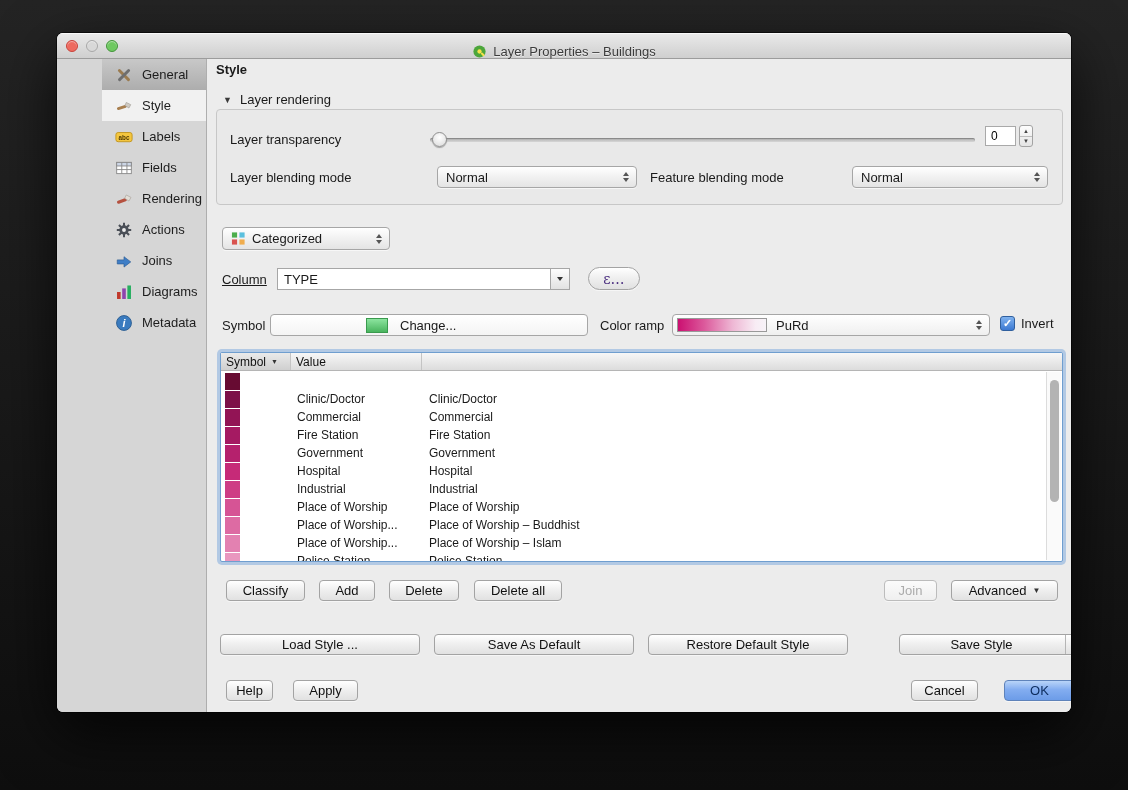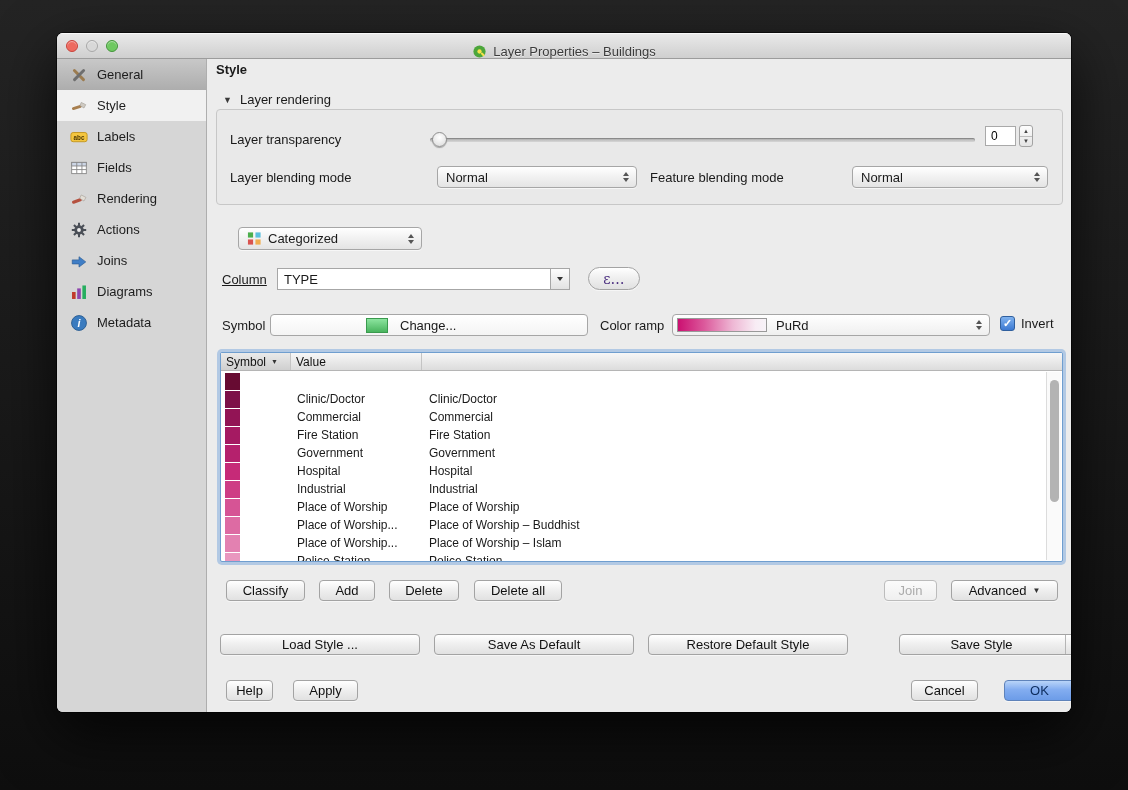--- a/index.html
+++ b/index.html
@@ -29,21 +29,21 @@
   .light.yellow{ background:#d8d8d8; border:1px solid #a8a8a8; }
   .light.green { background:#6fc961; border:1px solid #44953b; }
   .title-wrap { position:absolute; left:0; right:0; top:0; height:26px;
     display:flex; align-items:flex-end; justify-content:center; gap:6px; }
   .title-text { font-size:13px; color:#3c3c3c; text-shadow:0 1px 0 rgba(255,255,255,.6); }
   .qgis-icon { width:15px; height:15px; display:inline-block; }
   .qgis-icon svg { width:100%; height:100%; }
   
   .sidebar {
     position:absolute; left:0; top:26px; bottom:0; width:150px;
-    background:#d6d6d6; border-right:1px solid #aeaeae;
+    background:#d6d6d6; border-right:1px solid #aeaeae;padding-left:45px;
   }
   .side-item {
     height:31px; display:flex; align-items:center; gap:9px; padding-left:13px;
     font-size:13px; color:#1d1d1d; cursor:default;
   }
   .side-item:first-of-type { background:linear-gradient(#c8c8c8,#adadad); }
   .side-item.selected { background:#f1f1f1; }
   .side-icon { width:18px; height:18px; flex:0 0 18px; }
   .side-icon svg { width:100%; height:100%; }
   
@@ -295,21 +295,21 @@
     </div>
     <span class="lbl g-abs" style="left:443px; top:111px;">Feature blending mode</span>
     <div class="popup" style="left:645px; top:107px; width:196px;">
       <span class="popup-text">Normal</span>
       <span class="popup-arrows">
           <span class="tri-up"></span>
           <span class="tri-dn"></span>
         </span>
     </div>
 
-    <div class="popup" style="left:15px; top:168px; width:184px; height:23px;margin-left:16px;">
+    <div class="popup" style="left:15px; top:168px; width:168px; height:23px;">
       <span class="mini-icon">
         <svg viewBox="0 0 16 16">
             <rect x="1" y="1.5" width="5.5" height="5.5" fill="#4cae4c"></rect>
             <rect x="9" y="1.5" width="5.5" height="5.5" fill="#5bc0de"></rect>
             <rect x="1" y="9" width="5.5" height="5.5" fill="#d9534f"></rect>
             <rect x="9" y="9" width="5.5" height="5.5" fill="#f0ad4e"></rect>
           </svg>
       </span>
       <span class="popup-text">Categorized</span>
       <span class="popup-arrows">

